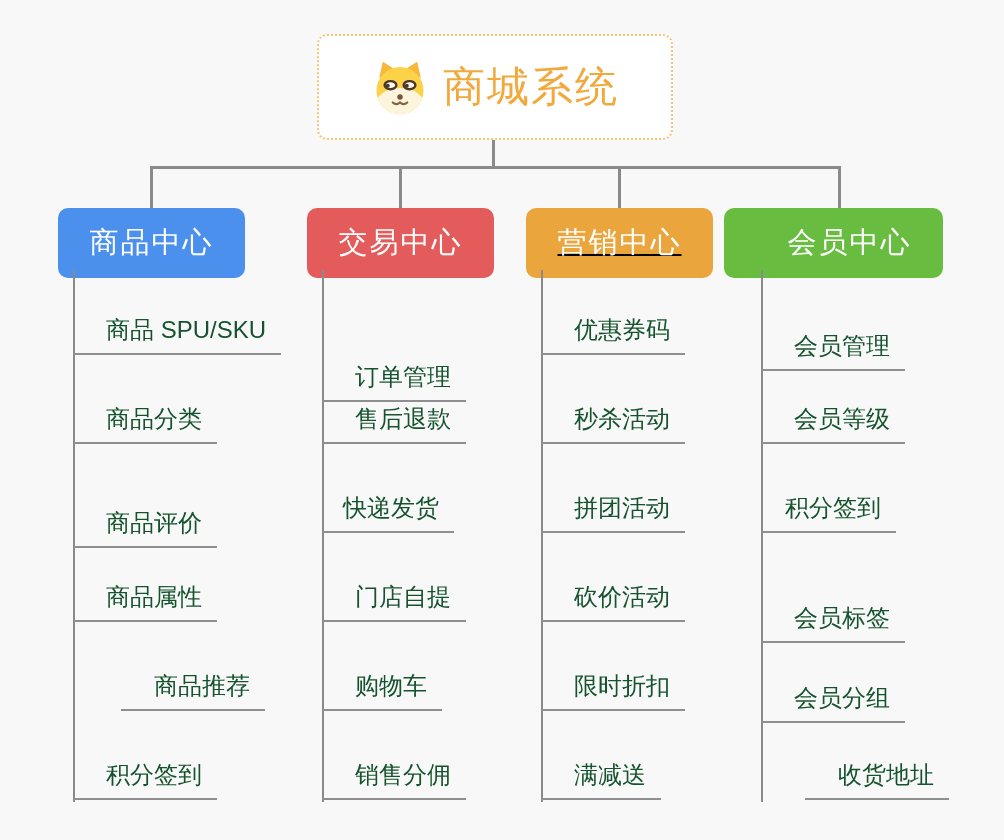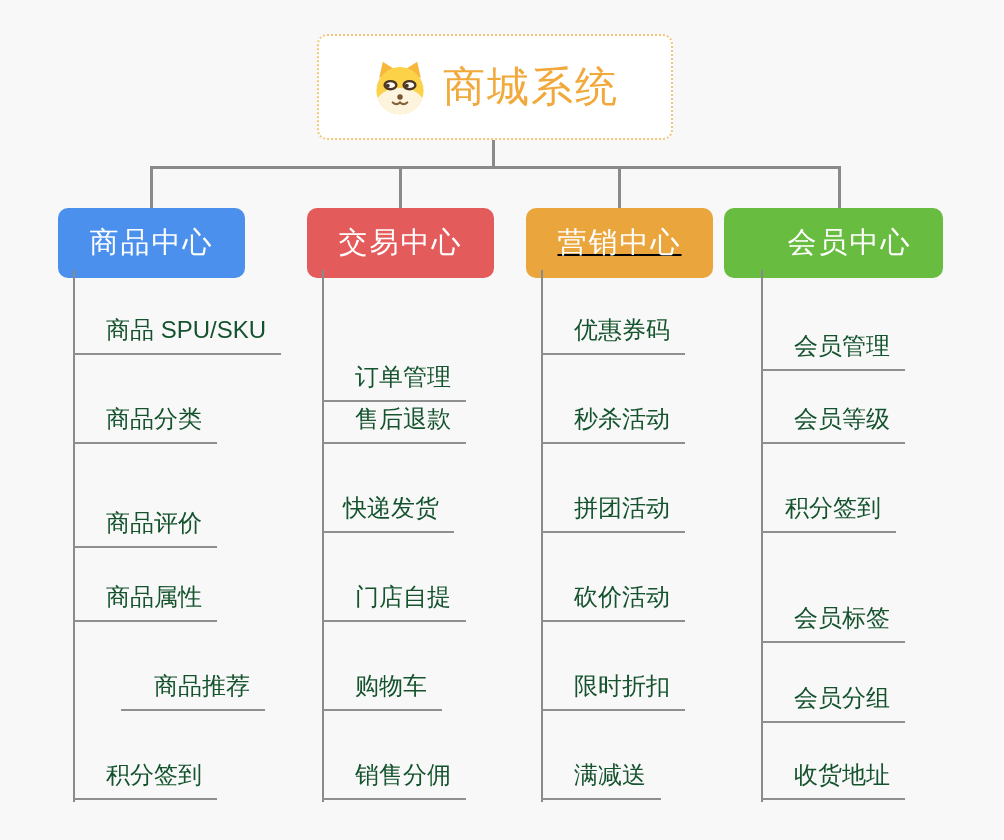--- a/index.html
+++ b/index.html
@@ -118,16 +118,16 @@
       <div class="item" style="left: 541px; top: 758px;"><span>满减送</span></div>
       <div class="branch-box" style="left: 724px; background: rgb(104, 189, 64); padding-left: 32px;">
         <span>会员中心</span>
       </div>
       <div class="line" style="left: 761px; top: 270px; width: 2px; height: 532px;"></div>
       <div class="item" style="left: 761px; top: 313px; margin-top: 16px;"><span>会员管理</span></div>
       <div class="item" style="left: 761px; top: 402px;"><span>会员等级</span></div>
       <div class="item" style="left: 761px; top: 491px; padding-left: 24px;"><span>积分签到</span></div>
       <div class="item" style="left: 761px; top: 580px; margin-top: 21px;"><span>会员标签</span></div>
       <div class="item" style="left: 761px; top: 669px; margin-top: 12px;"><span>会员分组</span></div>
-      <div class="item" style="left: 761px; top: 758px;"><span>收货地址</span></div>
+      <div class="item" style="left: 805px; top: 758px;"><span>收货地址</span></div>
     </div>
 
 </div>
 
 </body></html>

